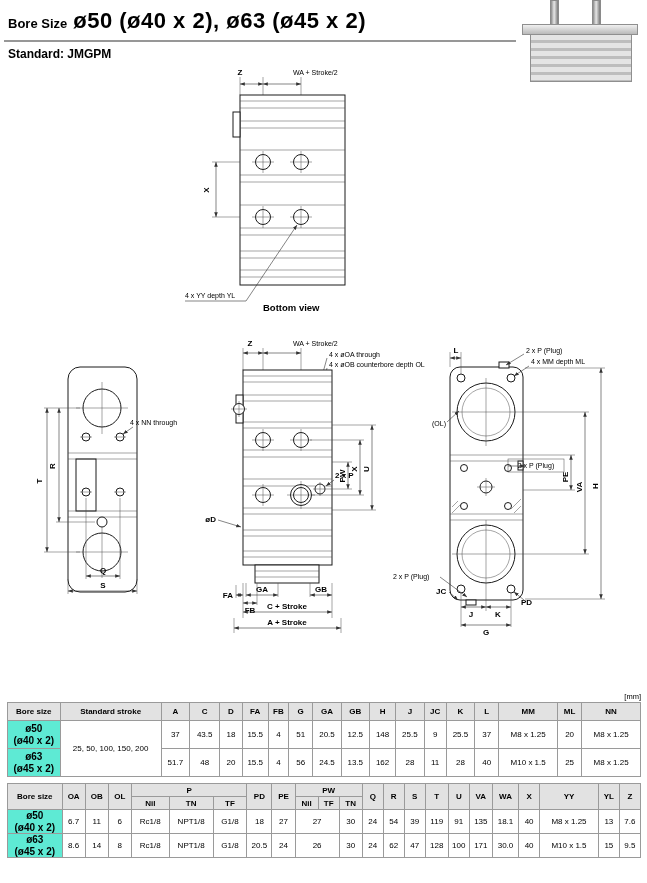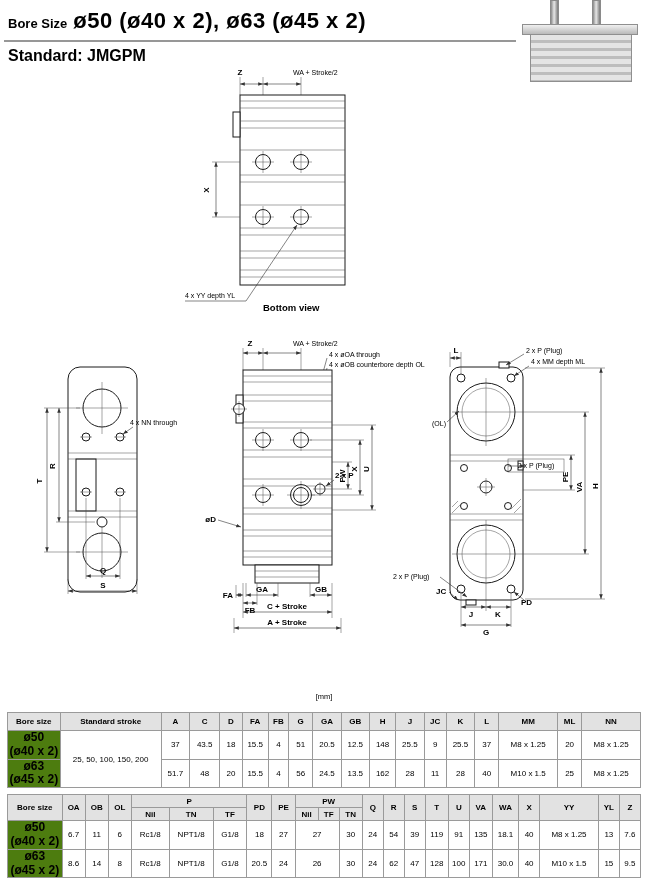--- a/index.html
+++ b/index.html
@@ -2,44 +2,44 @@
 <html><head>
 <meta charset="utf-8">
 <style>
   *{box-sizing:border-box;margin:0;padding:0}
   html,body{width:647px;height:883px;background:#fff;font-family:"Liberation Sans",sans-serif;position:relative;overflow:hidden;color:#000}
 
   .header{position:absolute;left:8px;top:8px;display:flex;align-items:baseline;gap:6px;white-space:nowrap}
   .h-small{font-size:13px;font-weight:bold}
   .h-big{font-size:22px;font-weight:bold;letter-spacing:.5px}
   .rule{position:absolute;left:4px;top:40px;width:512px;height:2px;background:#979797}
-  .standard{position:absolute;left:8px;top:47px;font-size:16px;font-weight:bold}
+  .standard{position:absolute;left:8px;top:47px;font-size:12px;font-weight:bold}
 
   
   .photo{position:absolute;top:0;right:3px;width:128px;height:84px}
   .rod{position:absolute;top:0;width:9px;height:40px;background:linear-gradient(90deg,#8a8a8a,#e6e6e6 45%,#7a7a7a);border:1px solid #8a8a8a}
   .rod1{left:34px}.rod2{left:76px}
   .pplate{position:absolute;top:24px;left:6px;width:116px;height:11px;background:linear-gradient(180deg,#f0f0f0,#b9b9b9);border:1px solid #8f8f8f}
   .pbody{position:absolute;top:34px;left:14px;width:102px;height:48px;border:1px solid #8f8f8f;background:repeating-linear-gradient(180deg,#e4e4e4 0 5px,#bdbdbd 5px 8px)}
 
   svg.drawings{position:absolute;left:0;top:65px;width:647px;height:575px}
   .ln{stroke:#1a1a1a;stroke-width:1;fill:none}
   .lnf{stroke:#1a1a1a;stroke-width:1;fill:#fff}
   .thin{stroke:#4a4a4a;stroke-width:.5;fill:none}
   .dim{stroke:#333;stroke-width:.6;fill:none}
   .lbl{font-family:"Liberation Sans",sans-serif;font-size:8px;font-weight:bold;fill:#000}
   .ann{font-family:"Liberation Sans",sans-serif;font-size:7px;fill:#000}
   .cap{font-family:"Liberation Sans",sans-serif;font-size:9.5px;font-weight:bold;fill:#000}
 
   .tables{position:absolute;left:7px;top:692px;width:634px}
-  .unit{text-align:center;font-size:7.5px;margin-bottom:11px}
+  .unit{text-align:right;font-size:7.5px;margin-bottom:1px}
   table{border-collapse:collapse;table-layout:fixed;width:100%;font-size:8px;border:1px solid #555}
   th,td{border:1px solid #9a9a9a;text-align:center;vertical-align:middle;padding:0 1px;overflow:hidden}
   th{background:#e2e2e2;font-weight:bold}
-  td.bore{background:#4d7c0f;font-weight:bold;white-space:pre-line;font-size:12px;line-height:1.15}
+  td.bore{background:#5eead4;font-weight:bold;white-space:pre-line;font-size:10px;line-height:1.15}
   .t1{margin-bottom:6px}
   .t1 tr.hd th{height:18px}
   .t1 tr.dr td{height:28px}
   .t2 tr.hd th{height:13px}
   .t2 tr.dr td{height:24px}
 </style>
 </head>
 <body>
 
 <div class="header">

